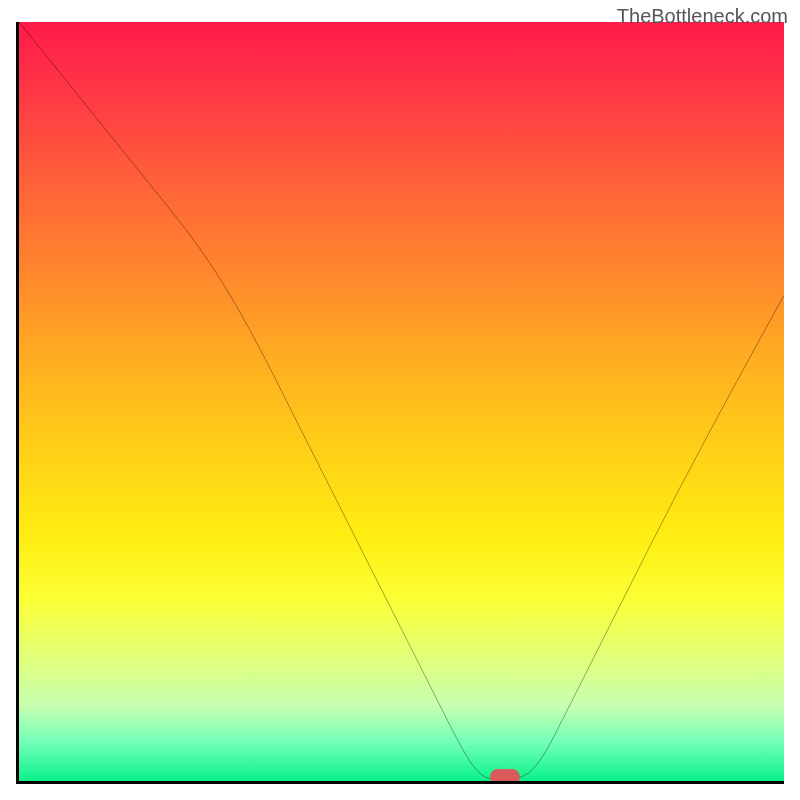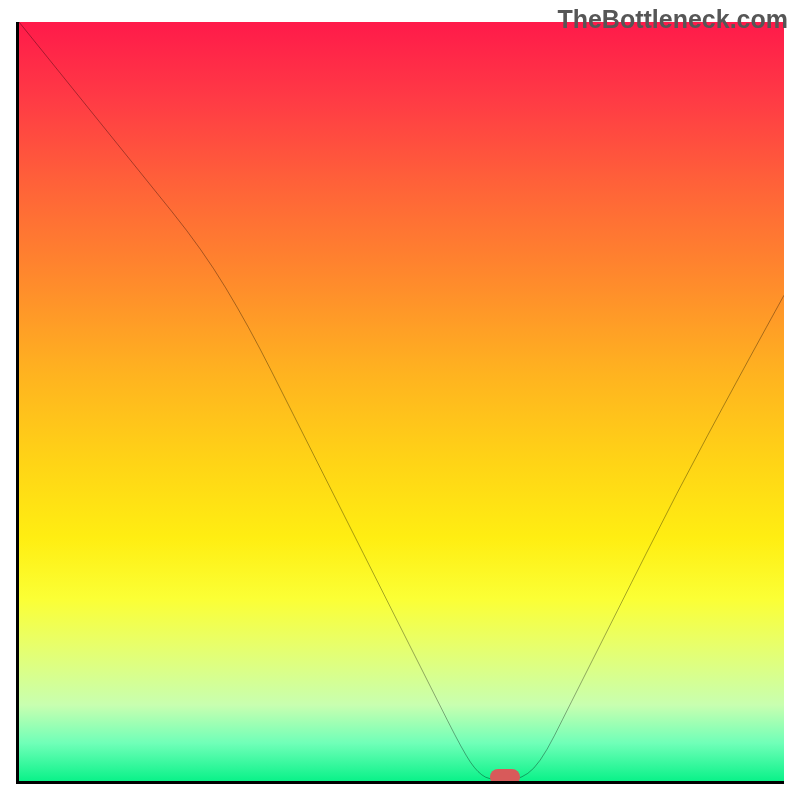--- a/index.html
+++ b/index.html
@@ -8,22 +8,22 @@
     width: 800px;
     height: 800px;
     background: #ffffff;
     font-family: Arial, Helvetica, sans-serif;
     position: relative;
   }
   .attribution {
     position: absolute;
     top: 5px;
     right: 12px;
-    font-size: 25px;
-    font-weight: bold;
+    font-size: 20px;
+    font-weight: normal;
     color: #565656;
     z-index: 10;
   }
   .plot-area {
     position: absolute;
     left: 16px;
     top: 22px;
     width: 768px;
     height: 762px;
     border-left: 3px solid #000000;

